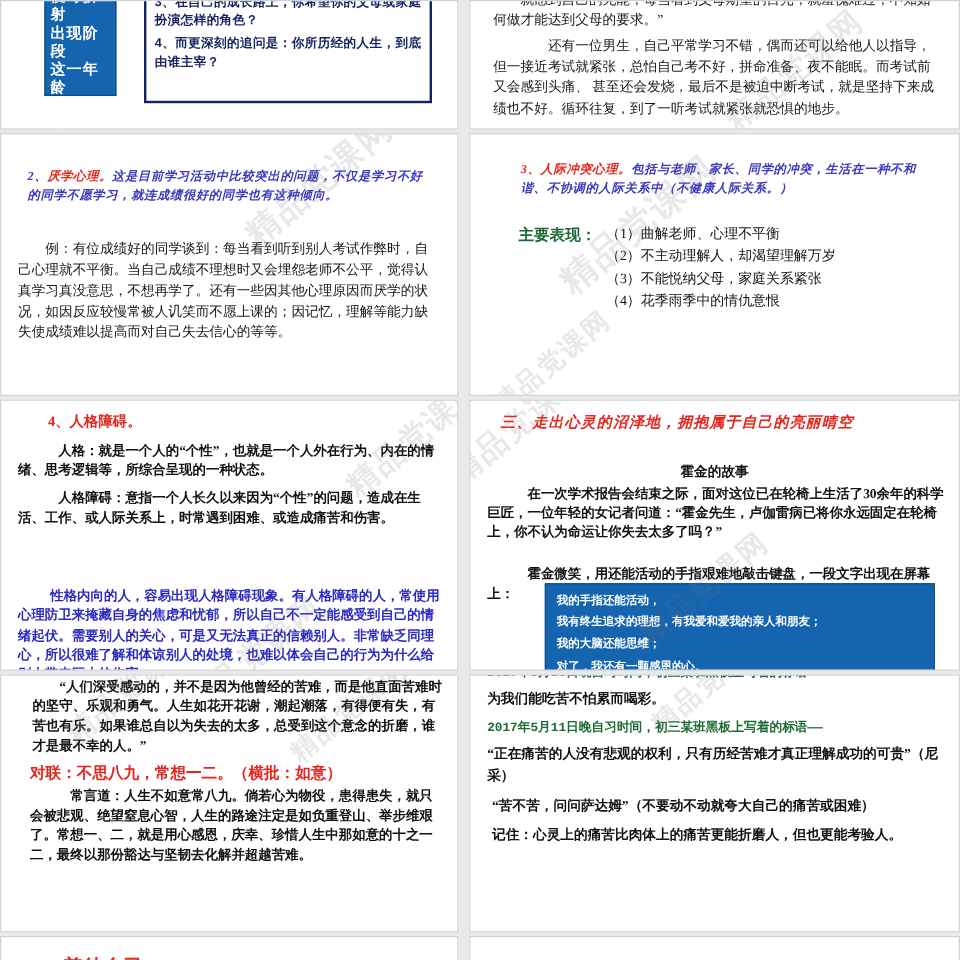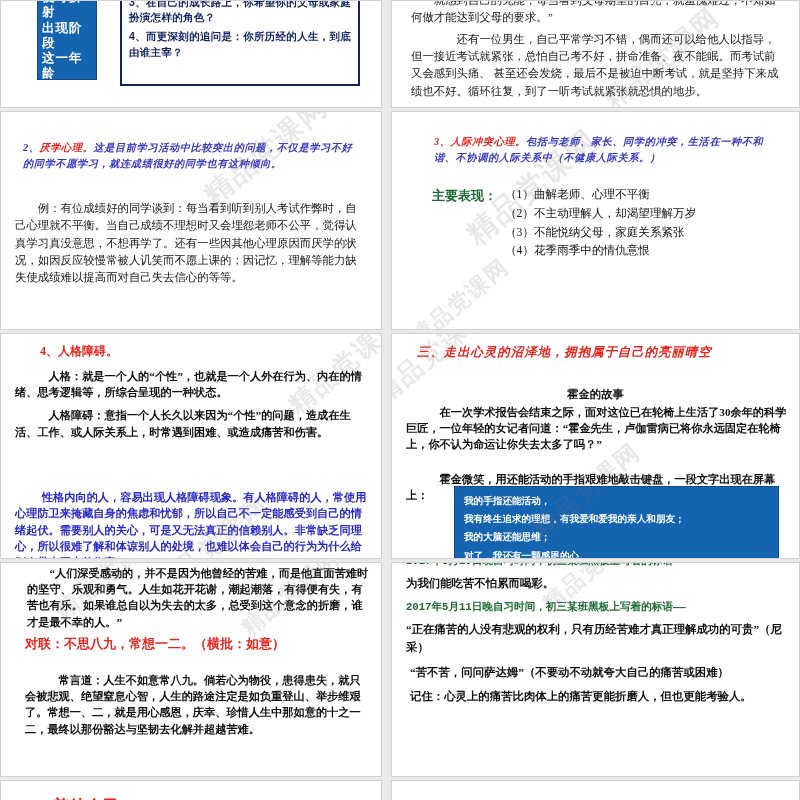--- a/index.html
+++ b/index.html
@@ -154,21 +154,21 @@
 
   <div class="slide gapr gapb">
     <div class="inner">
       <div class="blk" style="left:26px;top:2px;right:12px;">
         <p class="t-bodyb ind" style="text-indent:2em;">“人们深受感动的，并不是因为他曾经的苦难，而是他直面苦难时的坚守、乐观和勇气。人生如花开花谢，潮起潮落，有得便有失，有苦也有乐。如果谁总自以为失去的太多，总受到这个意念的折磨，谁才是最不幸的人。”</p>
       </div>
       <div class="blk" style="left:24px;top:72px;right:12px;">
         <p class="h-red" style="font-size:13px;">对联：不思八九，常想一二。（横批：如意）</p>
       </div>
       <div class="blk" style="left:24px;top:93px;right:12px;">
-        <p class="t-bodyb ind" style="text-indent:3em;margin-top:16px;">常言道：人生不如意常八九。倘若心为物役，患得患失，就只会被悲观、绝望窒息心智，人生的路途注定是如负重登山、举步维艰了。常想一、二，就是用心感恩，庆幸、珍惜人生中那如意的十之一二，最终以那份豁达与坚韧去化解并超越苦难。</p>
+        <p class="t-bodyb ind" style="text-indent:3em;">常言道：人生不如意常八九。倘若心为物役，患得患失，就只会被悲观、绝望窒息心智，人生的路途注定是如负重登山、举步维艰了。常想一、二，就是用心感恩，庆幸、珍惜人生中那如意的十之一二，最终以那份豁达与坚韧去化解并超越苦难。</p>
       </div>
       <div class="wm" style="left:42px;top:-6px;font-size:24px;">精品党课网</div>
       <div class="wm" style="left:230px;top:14px;font-size:22px;">精品党课网</div>
     </div>
   </div>
 
   <div class="slide gapb">
     <div class="inner">
       <div class="blk" style="left:14px;top:-9px;right:10px;">
         <p class="grn-ttl">2017年5月10日晚自习时间，初三某班黑板上写着的标语——</p>

